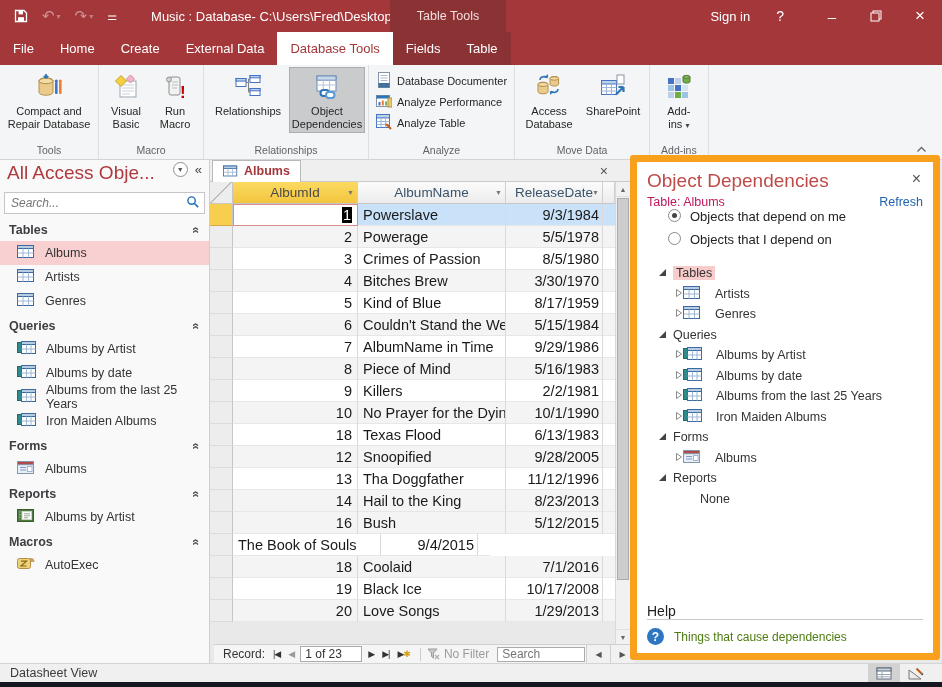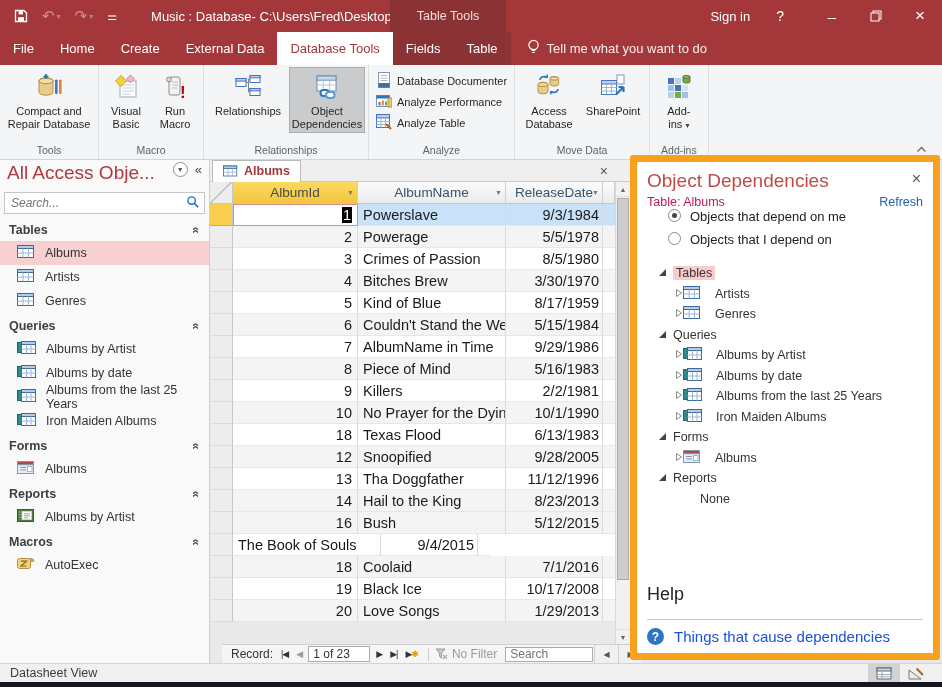--- a/index.html
+++ b/index.html
@@ -82,21 +82,21 @@
   .drow.shade .cell{background:#F4F4F4}
   .drow.sel .cell{background:#C9E2F9}
   .drow.sel .c-id{background:#fff;border:1px solid #D98C8C}
   .selid{background:#000;color:#fff;padding:0 1px}
   
   #vscroll{position:absolute;right:0;top:22px;width:15px;height:462px;background:#F1F1F1;border-left:1px solid #D9D9D9}
   .sbtn{height:15px;display:flex;align-items:center;justify-content:center;font-size:7px;color:#666;background:#F1F1F1;border-bottom:1px solid #E0E0E0}
   .sbtn.bot{position:absolute;bottom:0;left:0;right:0;border-top:1px solid #E0E0E0;border-bottom:none}
   #vthumb{position:absolute;left:1px;right:1px;top:16px;height:382px;background:#CDCDCD;border:1px solid #ABABAB}
   
-  #recnav{position:absolute;left:12px;bottom:0;width:420px;height:19px;background:#F5F5F5;border-top:1px solid #CFCFCF;display:flex;align-items:center;font-size:12px;color:#333;padding-left:9px}
+  #recnav{position:absolute;left:4px;bottom:0;width:420px;height:19px;background:#F5F5F5;border-top:1px solid #CFCFCF;display:flex;align-items:center;font-size:12px;color:#333;padding-left:9px}
   .rn-btn{font-size:9px;color:#333;padding:0 4px;letter-spacing:-1px}
   .rn-btn.gray{color:#9B9B9B}
   #rec-pos{width:62px;height:15px;background:#fff;border:1px solid #ABABAB;font-size:12px;padding:7px 4px;display:flex;align-items:center;margin:0 2px}
   .goldstar{color:#D8A010;font-size:9px}
   .rn-sep{width:1px;height:13px;background:#CCC;margin:0 6px}
   #nofilter{display:flex;align-items:center;gap:4px;color:#9B9B9B;font-size:12px}
   #rec-search{width:88px;height:15px;background:#fff;border:1px solid #ABABAB;font-size:12px;padding:0 4px;margin-left:8px;outline:none;font-family:"Liberation Sans",sans-serif;color:#333}
   #hscroll{margin-left:auto;display:flex;height:19px}
   .hbtn{width:24px;height:19px;border-left:1px solid #CFCFCF;display:flex;align-items:center;justify-content:center;font-size:8px;color:#555;background:#F1F1F1}
 
@@ -114,25 +114,25 @@
   .rdot.on::after{content:'';position:absolute;left:3px;top:3px;right:3px;bottom:3px;background:#444;border-radius:50%}
   #deptree{margin-top:8px}
   .trow{display:flex;align-items:center;height:20.5px;font-size:12.5px;color:#333}
   .trow.group{padding-left:11px}
   .trow.group .tlabel{margin-left:6px}
   .trow.group .tlabel.hl{background:#F8CCCB;padding:0 3px}
   .trow.item{padding-left:28px}
   .trow.item .tlabel{margin-left:14px}
   .trow.none{padding-left:53px}
   .dp-spacer{flex:1}
-  #dp-help-label{font-size:18px;color:#222;margin-bottom:14px}
+  #dp-help-label{font-size:14px;color:#222;margin-bottom:0}
   #dp-hr{border-top:1px solid #C8C8C8;margin-bottom:8px}
   .dp-helprow{display:flex;align-items:center;gap:10px}
   #qicon{width:17px;height:17px;border-radius:50%;background:#2E76C1;color:#fff;font-size:12px;font-weight:bold;display:flex;align-items:center;justify-content:center;flex:none}
-  #dp-help-link{font-size:15px;color:#1d4ed8}
+  #dp-help-link{font-size:12px;color:#4d7c0f}
 
   
   #statusbar{left:0;top:663px;width:942px;height:19px;background:#F0F0F0;border-top:1px solid #D4D4D4;display:flex;align-items:center;font-size:12.5px;color:#3B3B3B;padding-left:10px}
   #view-btns{position:absolute;right:10px;top:0;height:19px;display:flex}
   .vbtn{width:32px;height:19px;display:flex;align-items:center;justify-content:center}
   .vbtn.active{background:#D2D2D2}
   #bottomstrip{left:0;top:682px;width:942px;height:5px;background:#171722}
 </style>
 </head>
 <body>
@@ -171,29 +171,20 @@
   <div id="tabrow" class="abs">
     <div id="tabs">
         <div class="tab">File</div>
         <div class="tab">Home</div>
         <div class="tab">Create</div>
         <div class="tab">External Data</div>
         <div class="tab active">Database Tools</div>
         <div class="tab contextual">Fields</div>
         <div class="tab contextual">Table</div>
       </div>
-    <div id="tellme">
-      <span>
-        <svg width="13" height="16" viewBox="0 0 13 16">
-            <circle cx="6.5" cy="6" r="4.6" fill="none" stroke="#fff" stroke-width="1.2"></circle>
-            <path d="M4.6 11.3h3.8M5.2 13.5h2.6" stroke="#fff" stroke-width="1.2"></path>
-          </svg>
-      </span>
-      <span>Tell me what you want to do</span>
-    </div>
   </div>
 
   <div id="ribbon" class="abs">
     <div id="rgroups">
         <div class="rgroup">
           <div class="rgroup-buttons">
             <div class="rbtn" style="width:92px">
               <div class="ric">
                 <svg width="26" height="26" viewBox="0 0 26 26">
                   <path d="M3 7c0-2 3-3.2 7-3.2S17 5 17 7v11c0 2-3 3.2-7 3.2S3 20 3 18z" fill="#EBCB8B" stroke="#B48F4A"></path>

